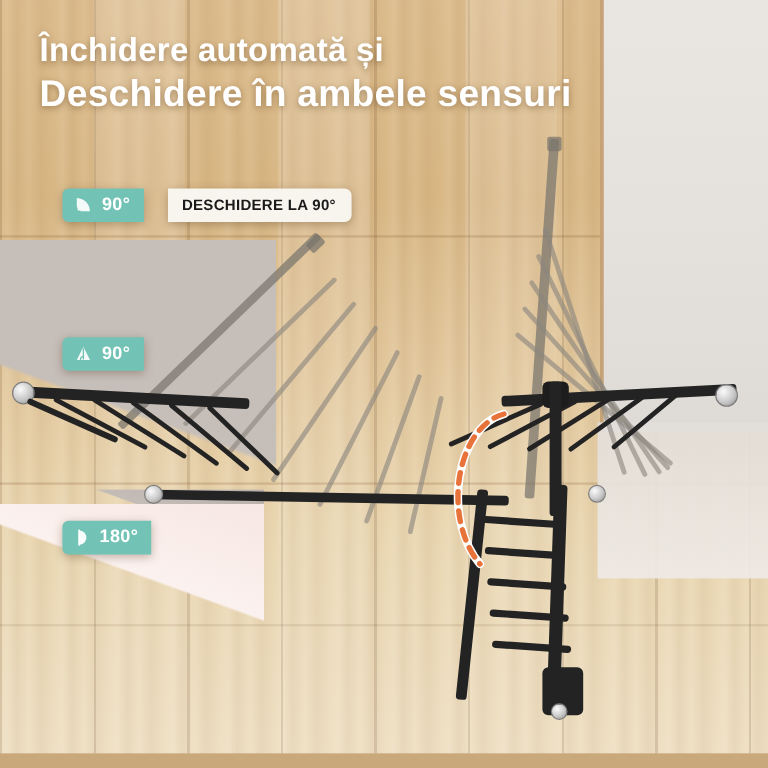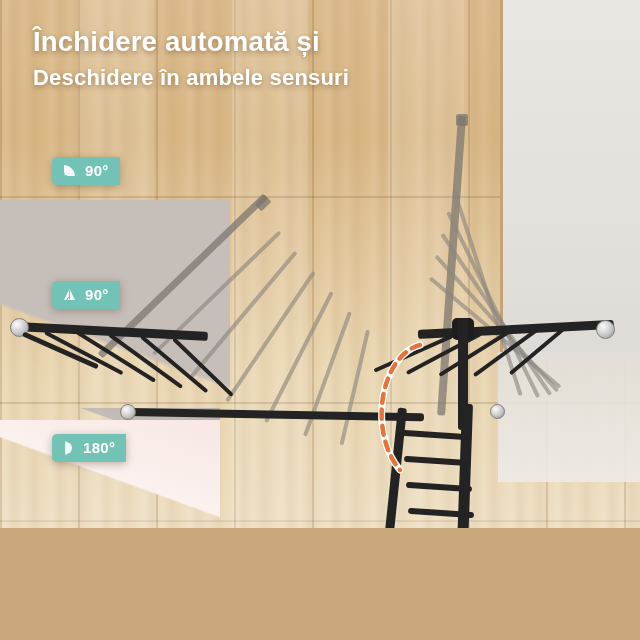--- a/index.html
+++ b/index.html
@@ -1,21 +1,21 @@
 <!DOCTYPE html>
 <html><head>
 <meta charset="utf-8">
 <style>
   html,body{margin:0;padding:0;}
   body{
     width:640px;height:640px;overflow:hidden;
     font-family:"Liberation Sans","DejaVu Sans",sans-serif;
     background:#c9a97c;
   }
-  #scene{position:relative;width:640px;height:528px;overflow:hidden;}
+  #scene{position:relative;width:640px;height:628px;overflow:hidden;}
 
   
   .wood{
     position:absolute;inset:0;
     background:
       repeating-linear-gradient(90deg,
         rgba(255,255,255,.00) 0px,
         rgba(255,255,255,.07) 6px,
         rgba(120,80,40,.06) 14px,
         rgba(255,255,255,.04) 24px,
@@ -62,21 +62,21 @@
     background:linear-gradient(200deg,#b9b0ab 0%,#c4bcb6 44%,rgba(0,0,0,0) 45%);
   }
 
   
   .title{
     position:absolute;left:33px;top:24px;width:470px;
     color:#ffffff;font-weight:bold;font-size:27.5px;line-height:36px;
     letter-spacing:.2px;
     text-shadow:0 2px 5px rgba(90,60,25,.45);
   }
-  .title .l2{font-size:22px;}
+  .title .l2{font-size:31px;}
 
   
   .badge{
     position:absolute;display:flex;align-items:stretch;height:28px;
     filter:drop-shadow(0 2px 4px rgba(80,55,25,.35));
     gap:20px;
   }
   .chip{
     display:flex;align-items:center;gap:7px;
     background:#72c3b5;border-radius:5px 0 0 5px;
@@ -198,20 +198,21 @@
   <div class="badge" style="left:52px;top:157px;">
     <div class="chip">
       <span>
         <svg class="icon-svg" width="17" height="16" viewBox="0 0 17 16">
           <path d="M3 13 L3 2 Q13 3 14 13 Z" fill="#ffffff" opacity=".92"></path>
           <path d="M3 10 L3 13 L6 13" fill="none" stroke="#72c3b5" stroke-width="1.3"></path>
         </svg>
       </span>
       <span class="chip-deg">90°</span>
     </div>
+    <div class="panel">DESCHIDERE LA 90°</div>
   </div>
 
   <div class="badge" style="left:52px;top:281px;">
     <div class="chip">
       <span>
         <svg class="icon-svg" width="17" height="16" viewBox="0 0 17 16">
           <path d="M8.5 2 L14 13 L3 13 Z" fill="#ffffff" opacity=".92"></path>
           <path d="M8.5 3 L8.5 12.5" stroke="#72c3b5" stroke-width="1.1"></path>
           <path d="M6 13 A 3 3 0 0 1 8.5 10" fill="none" stroke="#72c3b5" stroke-width="1"></path>
         </svg>

